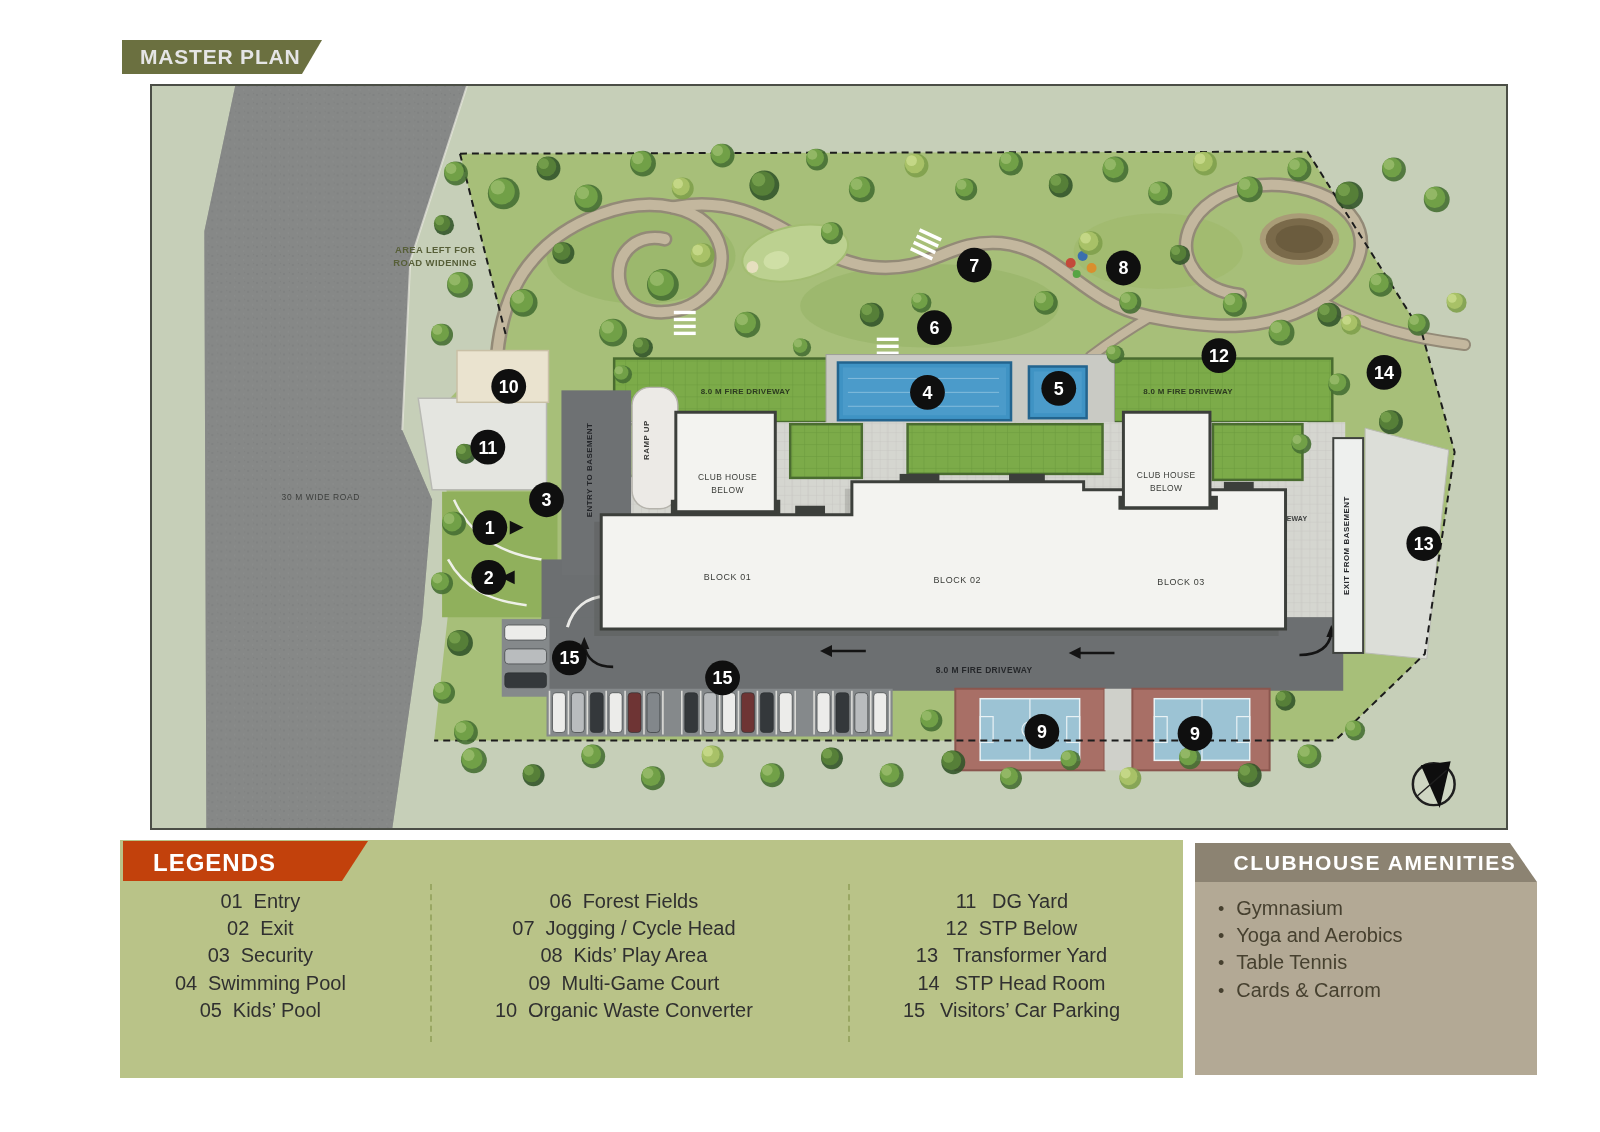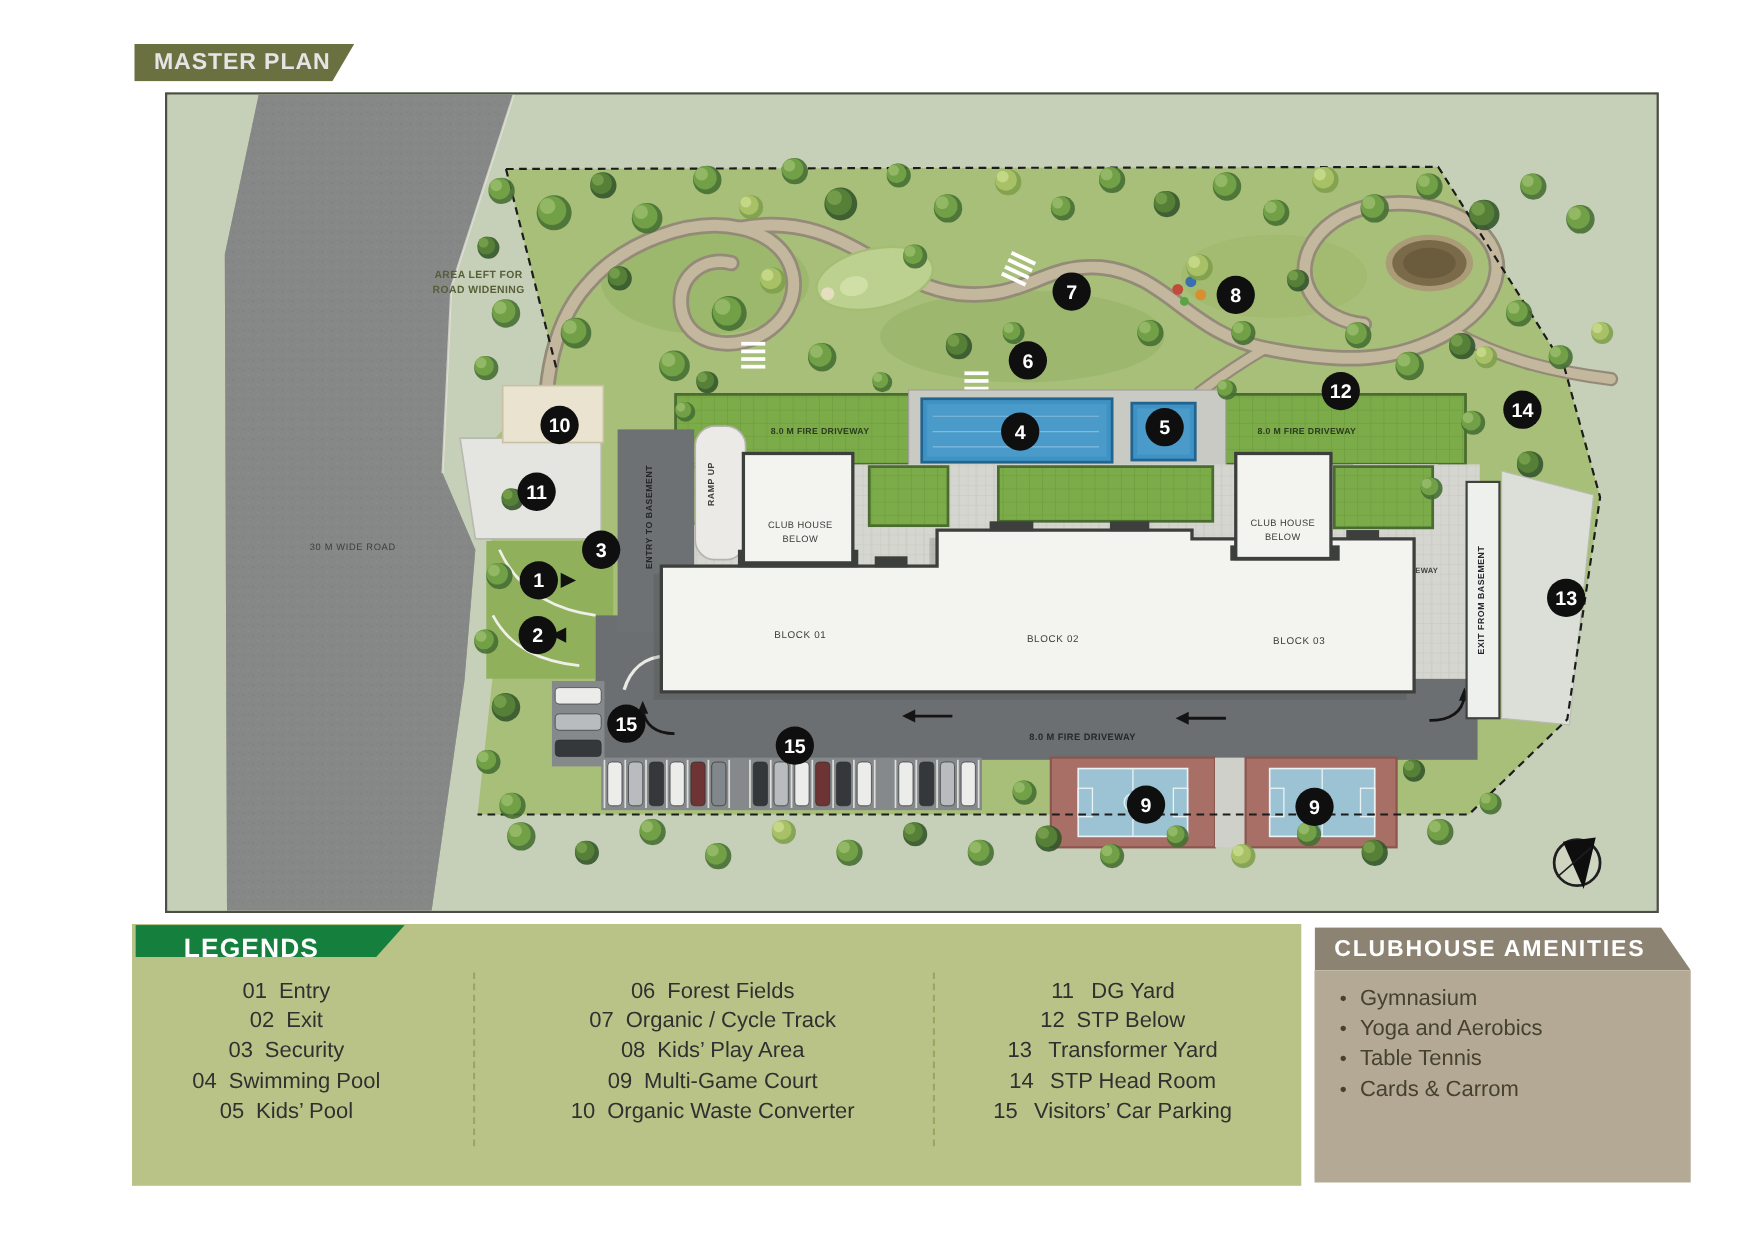--- a/index.html
+++ b/index.html
@@ -23,34 +23,34 @@
   .t-drv{font-size:8px;fill:#2c3a20;font-weight:bold;letter-spacing:.3px;text-anchor:middle;}
   .t-drv-dark{font-size:8.5px;fill:#25272a;font-weight:bold;letter-spacing:.4px;text-anchor:middle;}
   .t-drv-sm{font-size:7px;fill:#3f4140;font-weight:bold;letter-spacing:.2px;text-anchor:middle;}
   .t-bld{font-size:9px;fill:#3a3c38;letter-spacing:.6px;text-anchor:middle;}
   .t-ch{font-size:8.5px;fill:#3a3c38;letter-spacing:.4px;text-anchor:middle;}
   .t-rot{font-size:8px;fill:#24262a;font-weight:bold;letter-spacing:.5px;text-anchor:middle;}
   .t-rot-lt{font-size:8px;fill:#3a3a38;font-weight:bold;letter-spacing:.5px;text-anchor:middle;}
 
   
   #legendBand{position:absolute;left:120px;top:840px;width:1063px;height:238px;background:#b9c388;}
-  #legendBanner{position:absolute;left:123px;top:841px;width:245px;height:29px;background:#15803d;
+  #legendBanner{position:absolute;left:123px;top:841px;width:245px;height:40px;background:#c2410c;
     clip-path:polygon(0 0,100% 0,calc(100% - 26px) 100%,0 100%);
-    color:#fff;font-size:24px;font-weight:bold;letter-spacing:1px;line-height:44px;padding-left:44px;box-sizing:border-box;}
+    color:#fff;font-size:24px;font-weight:bold;letter-spacing:1px;line-height:44px;padding-left:30px;box-sizing:border-box;}
   .leg-col{position:absolute;top:888px;text-align:center;}
   .leg-item{height:27.2px;line-height:27.2px;font-size:20px;color:#303030;white-space:nowrap;}
   .leg-item .num{display:inline-block;min-width:28px;}
   .leg-item .lbl{margin-left:8px;}
   .leg-div{position:absolute;top:884px;height:158px;border-left:2px dashed #94a35d;opacity:.85;}
 
   
   #amenBody{position:absolute;left:1195px;top:882px;width:342px;height:193px;background:#b3a995;}
   #amenHeader{position:absolute;left:1195px;top:843px;width:342px;height:39px;background:#8c8372;
     clip-path:polygon(0 0,calc(100% - 27px) 0,100% 100%,0 100%);
-    color:#fff;font-size:21px;font-weight:bold;letter-spacing:1.6px;line-height:39px;padding-left:18px;box-sizing:border-box;}
+    color:#fff;font-size:21px;font-weight:bold;letter-spacing:1.6px;line-height:39px;padding-left:18px;box-sizing:border-box;text-align:center;}
   .amen-item{height:27.2px;line-height:27.2px;font-size:20px;color:#46402f;padding-left:23px;white-space:nowrap;}
   .amen-item::before{content:"•";margin-right:12px;font-size:18px;}
   #amenList{padding-top:13px;}
 
   .disclaimer{position:absolute;left:122px;top:1083px;font-size:13.5px;color:#9b9b9b;letter-spacing:.2px;}
 </style>
 </head>
 <body>
 
 <div id="stage">
@@ -771,23 +771,23 @@
     <span>LEGENDS</span>
   </div>
 
   <div class="leg-col" style="left:172px">
     <div class="leg-item"><span class="num">01</span><span class="lbl">Entry</span></div>
     <div class="leg-item"><span class="num">02</span><span class="lbl">Exit</span></div>
     <div class="leg-item"><span class="num">03</span><span class="lbl">Security</span></div>
     <div class="leg-item"><span class="num">04</span><span class="lbl">Swimming Pool</span></div>
     <div class="leg-item"><span class="num">05</span><span class="lbl">Kids’ Pool</span></div>
   </div>
-  <div class="leg-col" style="left:516px">
+  <div class="leg-col" style="left:492px">
     <div class="leg-item"><span class="num">06</span><span class="lbl">Forest Fields</span></div>
-    <div class="leg-item"><span class="num">07</span><span class="lbl">Organic / Cycle Track</span></div>
+    <div class="leg-item"><span class="num">07</span><span class="lbl">Jogging / Cycle Head</span></div>
     <div class="leg-item"><span class="num">08</span><span class="lbl">Kids’ Play Area</span></div>
     <div class="leg-item"><span class="num">09</span><span class="lbl">Multi-Game Court</span></div>
     <div class="leg-item"><span class="num">10</span><span class="lbl">Organic Waste Converter</span></div>
   </div>
   <div class="leg-col" style="left:900px">
     <div class="leg-item"><span class="num">11</span><span class="lbl" style="margin-left:12px">DG Yard</span></div>
     <div class="leg-item"><span class="num">12</span><span class="lbl" style="">STP Below</span></div>
     <div class="leg-item"><span class="num">13</span><span class="lbl" style="margin-left:12px">Transformer Yard</span></div>
     <div class="leg-item"><span class="num">14</span><span class="lbl" style="margin-left:12px">STP Head Room</span></div>
     <div class="leg-item"><span class="num">15</span><span class="lbl" style="margin-left:12px">Visitors’ Car Parking</span></div>

